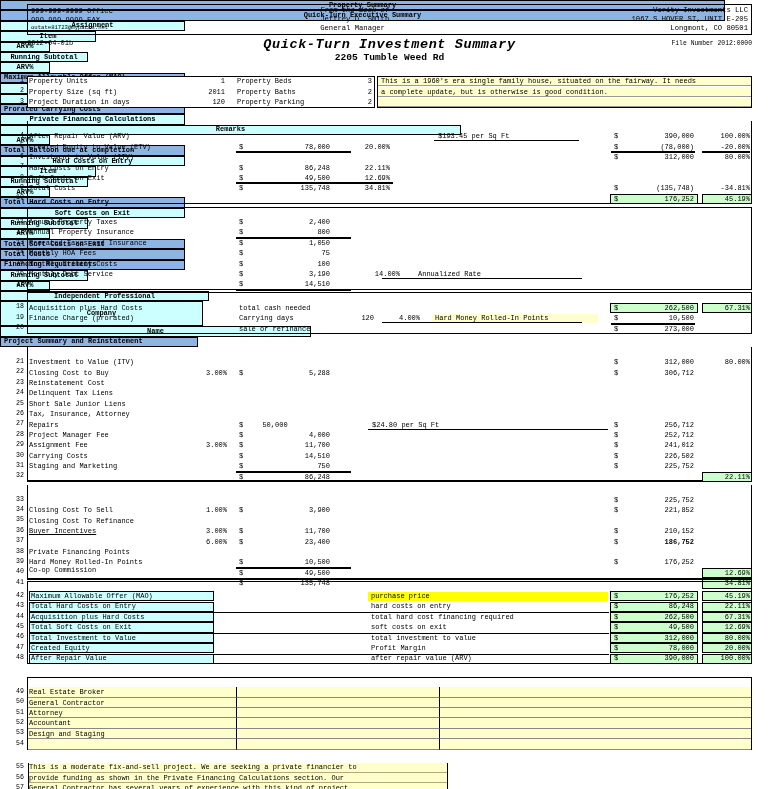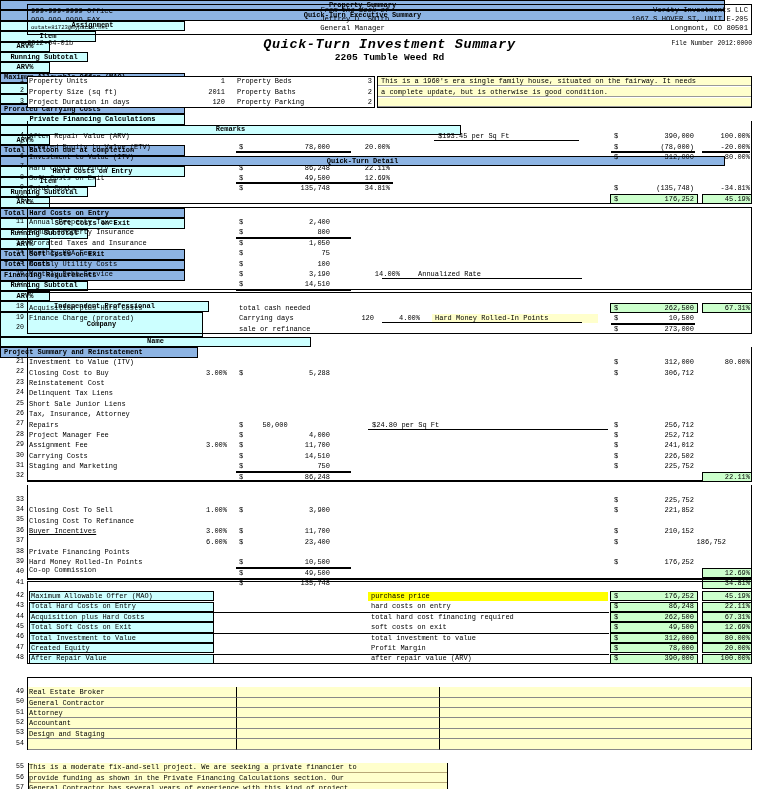--- a/index.html
+++ b/index.html
@@ -249,21 +249,20 @@
       <div class="t " style="left:435px;top:315.09999999999997px;">Hard Money Rolled-In Points</div>
       <div class="t " style="left:614px;top:315.09999999999997px;">$</div>
       <div class="t tr" style="left:584px;top:315.09999999999997px;width:110px;">10,500</div>
       <div class="rownum" style="top:325.20000000000005px;">20</div>
       <div class="lbl-blue" style="left:29px;top:323.6px;width:185px;height:10.4px;">Total Balloon due at completion</div>
       <div class="t " style="left:239px;top:325.5px;">sale or refinance</div>
       <div class="t " style="left:614px;top:325.5px;">$</div>
       <div class="t tr" style="left:584px;top:325.5px;width:110px;">273,000</div>
       <div class="ul-thin" style="left:382px;top:322.1px;width:200px;"></div>
       <div class="ul-thick" style="left:611px;top:322.6px;width:84px;"></div>
-      <div class="banner" style="left:27px;top:336.50000000000006px;width:725px;height:10.4px;">Quick-Turn Detail</div>
       <div style="position:absolute;left:27px;top:346.90000000000003px;width:725px;height:135.20000000000002px;border-left:1px solid #000;border-right:1px solid #000;border-bottom:2px solid #000;"></div>
       <div class="hdr-cyan" style="left:29px;top:346.90000000000003px;width:185px;height:10.4px;">Hard Costs on Entry</div>
       <div class="hdr-cyan" style="left:237px;top:346.90000000000003px;width:96px;height:10.4px;">Item</div>
       <div class="hdr-cyan" style="left:610px;top:346.90000000000003px;width:88px;height:10.4px;">Running Subtotal</div>
       <div class="hdr-cyan" style="left:702px;top:346.90000000000003px;width:50px;height:10.4px;">ARV%</div>
       <div class="rownum" style="top:358.90000000000003px;">21</div>
       <div class="t " style="left:29px;top:359.2px;">Investment to Value (ITV)</div>
       <div class="t " style="left:614px;top:359.2px;">$</div>
       <div class="t tr" style="left:584px;top:359.2px;width:110px;">312,000</div>
       <div class="t tr" style="left:640px;top:359.2px;width:110px;">80.00%</div>
@@ -344,21 +343,21 @@
       <div class="t " style="left:239px;top:528.1px;">$</div>
       <div class="t tr" style="left:220px;top:528.1px;width:110px;">11,700</div>
       <div class="t " style="left:614px;top:528.1px;">$</div>
       <div class="t tr" style="left:584px;top:528.1px;width:110px;">210,152</div>
       <div class="rownum" style="top:538.2px;">37</div>
       <div class="t " style="left:29px;top:538.5px;margin-top:28px;">Co-op Commission</div>
       <div class="t tr" style="left:117px;top:538.5px;width:110px;">6.00%</div>
       <div class="t " style="left:239px;top:538.5px;">$</div>
       <div class="t tr" style="left:220px;top:538.5px;width:110px;">23,400</div>
       <div class="t " style="left:614px;top:538.5px;">$</div>
-      <div class="t tr" style="left:616px;top:538.5px;width:110px;">186,752</div>
+      <div class="t tr" style="left:584px;top:538.5px;width:110px;font-weight:bold;">186,752</div>
       <div class="rownum" style="top:548.6px;">38</div>
       <div class="t " style="left:29px;top:548.9px;">Private Financing Points</div>
       <div class="rownum" style="top:559px;">39</div>
       <div class="t " style="left:29px;top:559.3px;">Hard Money Rolled-In Points</div>
       <div class="t " style="left:239px;top:559.3px;">$</div>
       <div class="t tr" style="left:220px;top:559.3px;width:110px;">10,500</div>
       <div class="t " style="left:614px;top:559.3px;">$</div>
       <div class="t tr" style="left:584px;top:559.3px;width:110px;">176,252</div>
       <div class="rownum" style="top:569.4px;">40</div>
       <div class="lbl-blue" style="left:29px;top:567.8px;width:185px;height:10.4px;">Total Soft Costs on Exit</div>

